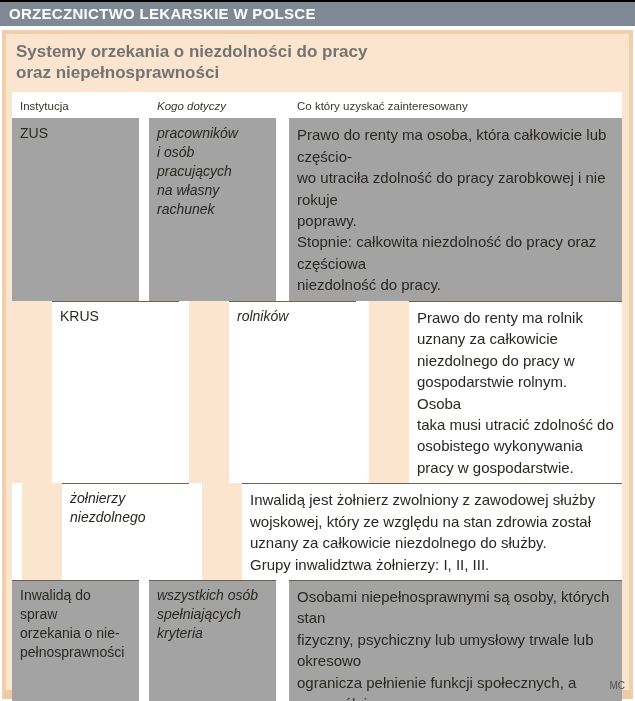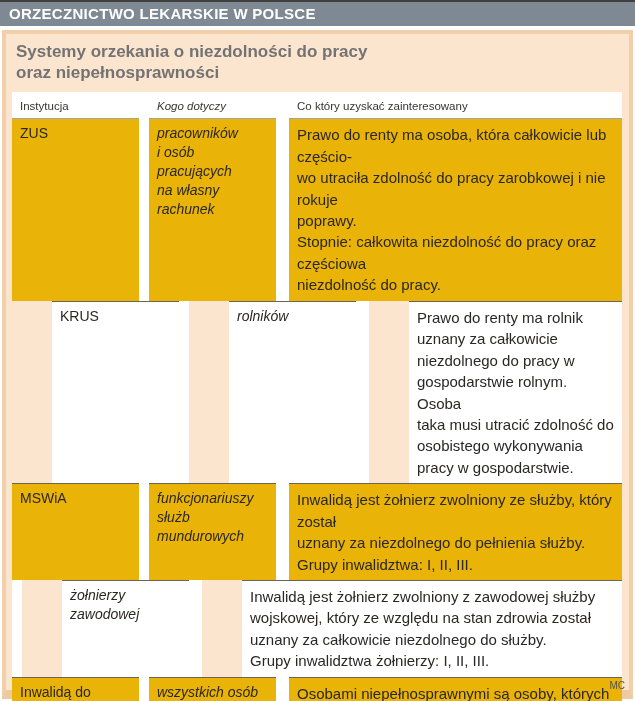--- a/index.html
+++ b/index.html
@@ -10,21 +10,21 @@
     position:relative;
     width:635px; height:701px;
     background:#ffffff;
     overflow:hidden;
   }
 
   
   .topbar {
     position:absolute; left:0; top:0; width:635px; height:26px;
     background:#7e8993;
-    border-top:2px solid #404040;
+    border-top:2px solid #000000;
     color:#ffffff;
     font-size:15px; font-weight:bold; letter-spacing:.3px;
     line-height:24px; padding-left:9px;
   }
 
   
   .panel {
     position:absolute; left:2px; right:2px; top:30px; bottom:2px;
     background:#fbe5cf;
     border:4px solid #f1cfaa;
@@ -49,21 +49,21 @@
   .g1 { width:10px; }
   .g2 { width:13px; }
 
   .header-row .cell {
     background:#ffffff;
     border-bottom:1px solid #a3a3a3;
     font-size:11.5px; color:#3a362f;
     padding-top:8px; padding-bottom:4px;
     line-height:1.2;
   }
-  .row-peach .cell { background:#eab308; }
+  .row-peach .cell { background:#a3a3a3; }
   .row-white .cell { background:#ffffff;margin-left:40px; }
   .data-row + .data-row .cell { border-top:1px solid #6e6156; }
   .data-row:last-child .cell { border-bottom:1px solid #6e6156; }
 
   .r1 .cell { min-height:106px; }
   .r2 .cell { min-height:89px; }
   .r3 .cell { min-height:64px; }
   .r4 .cell { min-height:80px; }
   .r5 .cell { min-height:102px; }
 
@@ -133,35 +133,25 @@
         <div class="cell c1">KRUS</div>
         <div class="gut g1"></div>
         <div class="cell c2">rolników</div>
         <div class="gut g2"></div>
         <div class="cell c3">Prawo do renty ma rolnik uznany za całkowicie
 niezdolnego do pracy w gospodarstwie rolnym. Osoba
 taka musi utracić zdolność do osobistego wykonywania
 pracy w gospodarstwie.</div>
       </div>
 
-      <div class="trow data-row row-peach r3">
-        <div class="cell c1">MSWiA</div>
-        <div class="gut g1"></div>
-        <div class="cell c2">funkcjonariuszy
-służb mundurowych</div>
-        <div class="gut g2"></div>
-        <div class="cell c3">Inwalidą jest żołnierz zwolniony ze służby, który został
-uznany za niezdolnego do pełnienia służby.
-Grupy inwalidztwa: I, II, III.</div>
-      </div>
 
       <div class="trow data-row row-white r4">
         <div class="gut g1"></div>
         <div class="cell c2">żołnierzy
-zawodowej</div>
+niezdolnego</div>
         <div class="gut g2"></div>
         <div class="cell c3">Inwalidą jest żołnierz zwolniony z zawodowej służby
 wojskowej, który ze względu na stan zdrowia został
 uznany za całkowicie niezdolnego do służby.
 Grupy inwalidztwa żołnierzy: I, II, III.</div>
       </div>
 
       <div class="trow data-row row-peach r5">
         <div class="cell c1">Inwalidą do spraw
 orzekania o nie-

